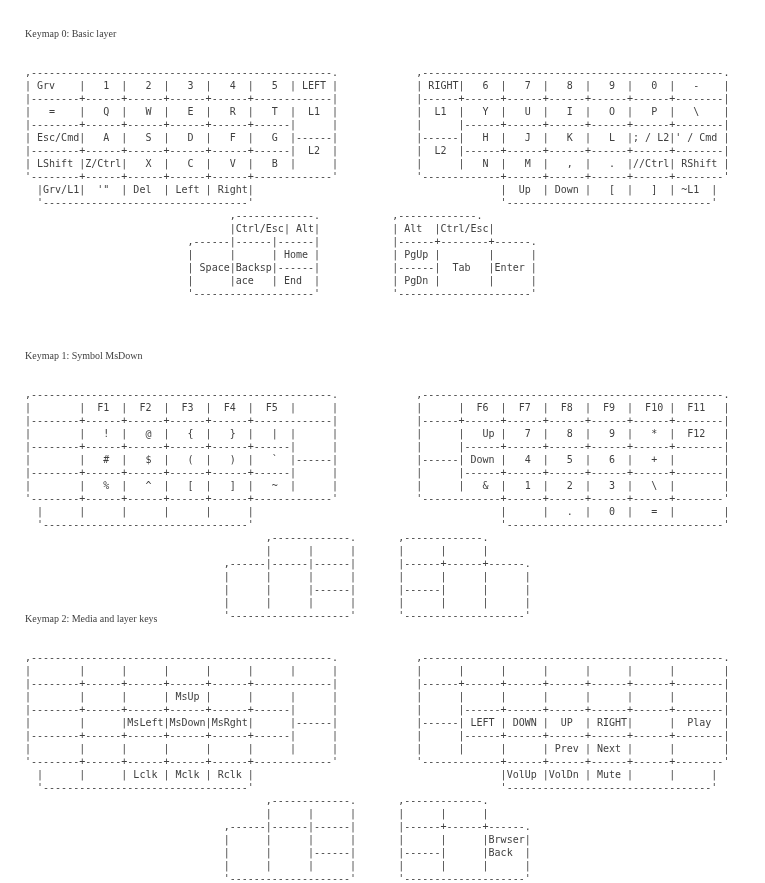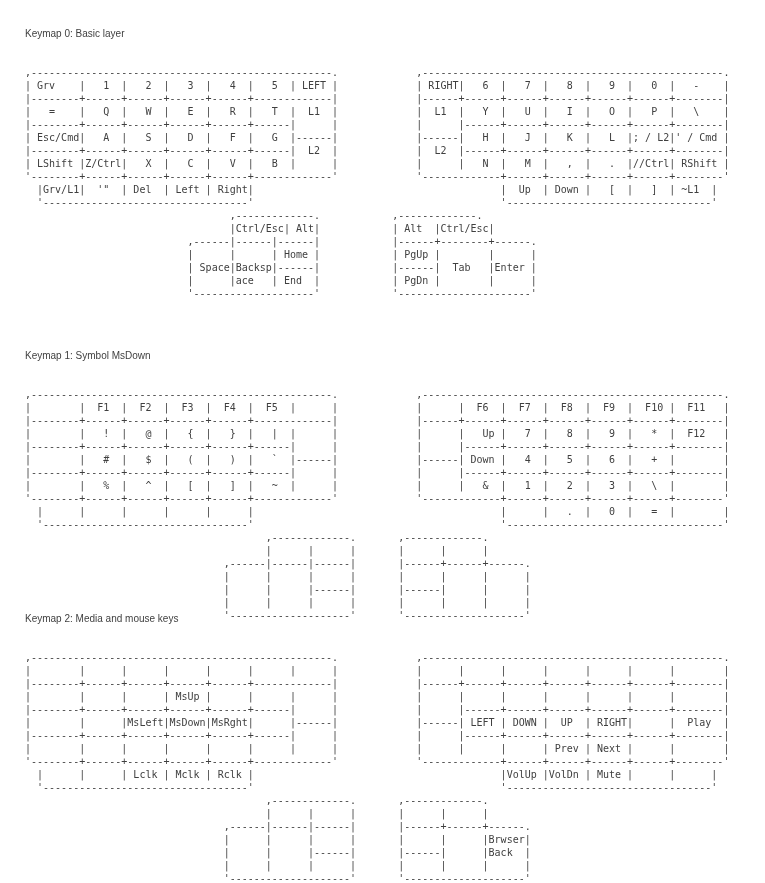--- a/index.html
+++ b/index.html
@@ -11,21 +11,21 @@
   .page {
     position: relative;
     width: 765px; height: 883px;
     background: #ffffff;
   }
   .keymap-section {
     position: absolute;
     left: 25px;
   }
   .keymap-title {
-    font-family: Liberation Sans, sans-serif;
+    font-family: Liberation Serif, serif;
     font-size: 10px;
     line-height: 13px;
     color: #3f3f3f;
     white-space: pre;
     margin: 0 0 26px 0;
   }
   pre.keymap-art {
     font-family: "DejaVu Sans Mono", "Liberation Mono", monospace;
     font-size: 10px;
     line-height: 13px;
@@ -80,21 +80,21 @@
                                         ,-------------.       ,-------------.
                                         |      |      |       |      |      |
                                  ,------|------|------|       |------+------+------.
                                  |      |      |      |       |      |      |      |
                                  |      |      |------|       |------|      |      |
                                  |      |      |      |       |      |      |      |
                                  '--------------------'       '--------------------'</pre>
   </section>
 
   <section class="keymap-section" id="s2">
-    <div class="keymap-title">Keymap 2: Media and mouse keys</div>
+    <div class="keymap-title">Keymap 2: Media and layer keys</div>
     <pre class="keymap-art">,--------------------------------------------------.             ,--------------------------------------------------.
 |        |      |      |      |      |      |      |             |      |      |      |      |      |      |        |
 |--------+------+------+------+------+-------------|             |------+------+------+------+------+------+--------|
 |        |      |      | MsUp |      |      |      |             |      |      |      |      |      |      |        |
 |--------+------+------+------+------+------|      |             |      |------+------+------+------+------+--------|
 |        |      |MsLeft|MsDown|MsRght|      |------|             |------| LEFT | DOWN |  UP  | RIGHT|      |  Play  |
 |--------+------+------+------+------+------|      |             |      |------+------+------+------+------+--------|
 |        |      |      |      |      |      |      |             |      |      |      | Prev | Next |      |        |
 '--------+------+------+------+------+-------------'             '-------------+------+------+------+------+--------'
   |      |      | Lclk | Mclk | Rclk |                                         |VolUp |VolDn | Mute |      |      |

